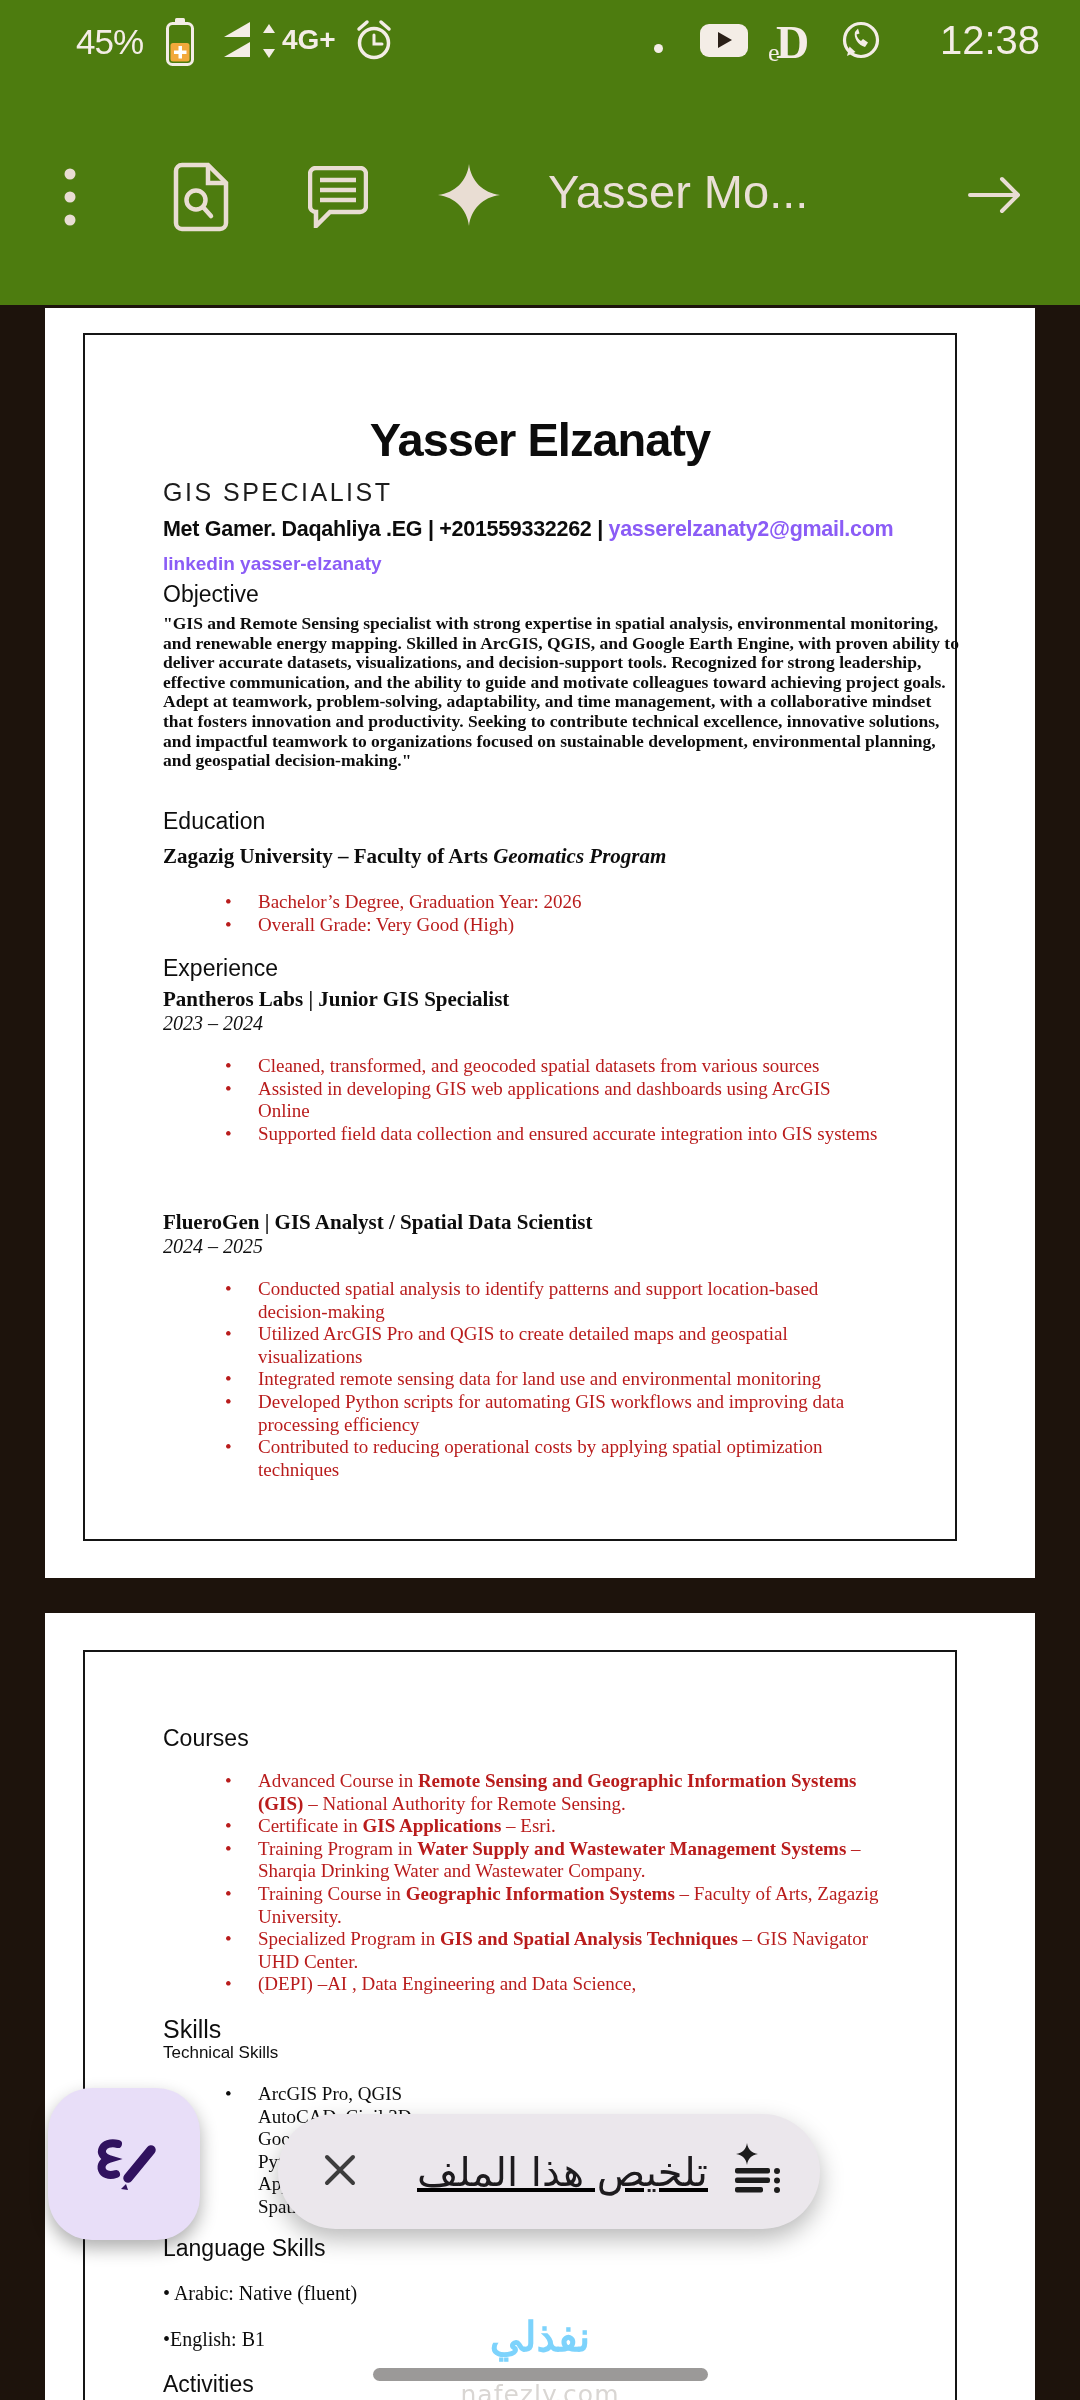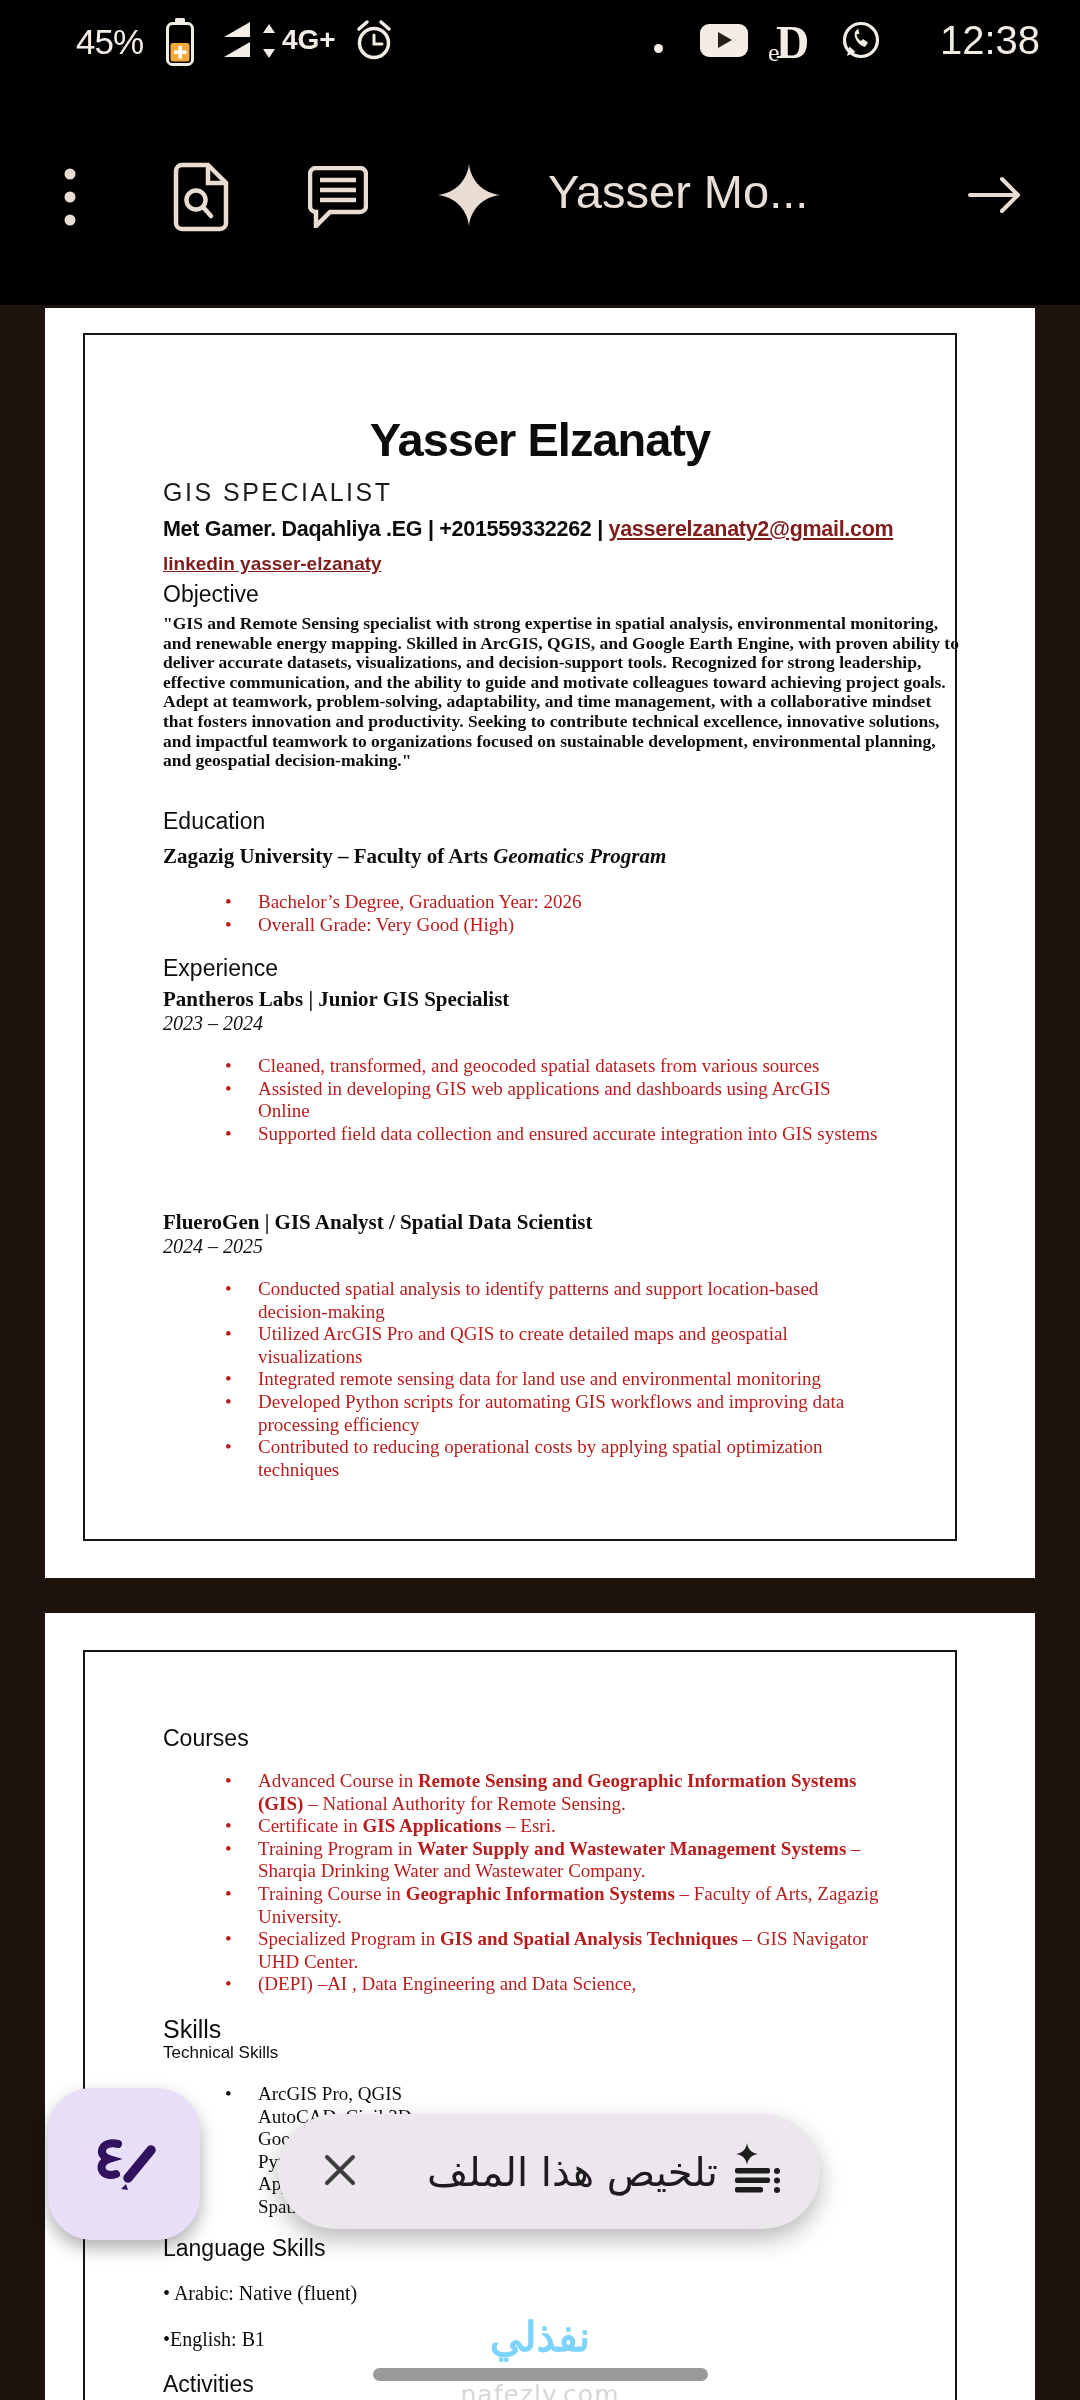--- a/index.html
+++ b/index.html
@@ -1,21 +1,21 @@
 <!DOCTYPE html>
 <html><head>
 <meta charset="utf-8">
 <style>
   html,body{margin:0;padding:0;}
   body{width:1080px;height:2400px;position:relative;overflow:hidden;
        background:#1d130c;font-family:"Liberation Sans",sans-serif;}
   .abs{position:absolute;}
 
   
-  #header{position:absolute;left:0;top:0;width:1080px;height:305px;background:#000000;}
+  #header{position:absolute;left:0;top:0;width:1080px;height:305px;background:#4d7c0f;}
   .st{color:#f4ede6;}
   #statusbar{position:absolute;left:0;top:10px;width:1080px;height:64px;}
   #battery-pct{position:absolute;left:76px;top:12px;font-size:35px;letter-spacing:-1px;}
   #battery-icon{position:absolute;left:166px;top:8px;}
   #signal-icon{position:absolute;left:222px;top:12px;}
   #net-arrows{position:absolute;left:262px;top:14px;}
   #net-label{position:absolute;left:282px;top:14px;font-size:28px;font-weight:700;}
   #alarm-icon{position:absolute;left:352px;top:8px;}
   #notif-dot{position:absolute;left:654px;top:34px;width:9px;height:9px;border-radius:50%;background:#f4ede6;}
   #yt-icon{position:absolute;left:700px;top:14px;width:48px;height:33px;background:#f4ede6;border-radius:9px;}
@@ -45,21 +45,21 @@
   #page1 .pagebox{left:38px;top:25px;width:870px;height:1204px;}
   #page2 .pagebox{left:38px;top:37px;width:870px;height:760px;border-bottom:none;}
 
   
   .rs-title{position:absolute;left:0;top:104px;width:990px;text-align:center;
      font-size:47px;font-weight:700;letter-spacing:-1px;color:#0c0c0c;}
   .rs-role{position:absolute;left:118px;top:170px;font-size:25px;letter-spacing:2.5px;
      font-weight:500;color:#1c1c1c;}
   .rs-contact{position:absolute;left:118px;top:209px;font-size:21.5px;font-weight:700;
      letter-spacing:-0.3px;color:#0c0c0c;}
-  .rs-link{color:#7f1d1d;text-decoration:underline;}
+  .rs-link{color:#8b5cf6;}
   .rs-linkedin{position:absolute;left:118px;top:245px;font-size:19px;font-weight:600;}
   .hd{position:absolute;left:118px;font-size:23px;font-weight:400;color:#0e0e0e;
      font-family:"Liberation Sans",sans-serif;}
   .rs-par{position:absolute;left:118px;top:306px;width:802px;font-family:"Liberation Serif",serif;
      font-weight:700;font-size:17.5px;line-height:19.6px;color:#0d0d0d;text-align:left;}
   .sline{position:absolute;left:118px;font-family:"Liberation Serif",serif;font-size:21px;
      font-weight:700;color:#0d0d0d;}
   .dates{position:absolute;left:118px;font-family:"Liberation Serif",serif;font-size:20px;
      font-style:italic;color:#111;}
   ul.blt{position:absolute;left:118px;margin:0;padding:0;list-style:none;width:718px;}
@@ -74,21 +74,21 @@
 
   
   #fab{position:absolute;left:48px;top:2088px;width:152px;height:152px;border-radius:44px;
      background:#e8def8;box-shadow:0 8px 18px rgba(0,0,0,0.32);z-index:20;}
   #fab svg{position:absolute;left:40px;top:40px;}
   #suggest-pill{position:absolute;left:278px;top:2114px;width:542px;height:115px;border-radius:58px;
      background:#ebe7ec;box-shadow:0 10px 24px rgba(0,0,0,0.28);z-index:21;
      display:flex;align-items:center;justify-content:space-between;
      padding:0 36px 0 42px;box-sizing:border-box;}
   #pill-label{font-family:"DejaVu Sans",sans-serif;font-size:40px;color:#1d1b1e;direction:rtl;}
-  #pill-action{display:flex;align-items:center;gap:14px;}
+  #pill-action{display:flex;align-items:center;gap:24px;text-decoration:underline;}
 
   #scroll-pill{position:absolute;left:373px;top:2368px;width:335px;height:13px;border-radius:7px;
      background:#9b9998;z-index:15;}
   #watermark{position:absolute;left:0;top:2306px;width:1080px;text-align:center;z-index:10;}
   #wm-ar{font-family:Liberation Sans, sans-serif;font-weight:700;font-size:41px;color:#7dd3fc;line-height:62px;}
   #wm-en{font-family:"DejaVu Sans",sans-serif;font-size:25px;color:#d9d6d3;letter-spacing:1px;margin-top:12px;}
 </style>
 </head>
 <body>
 

